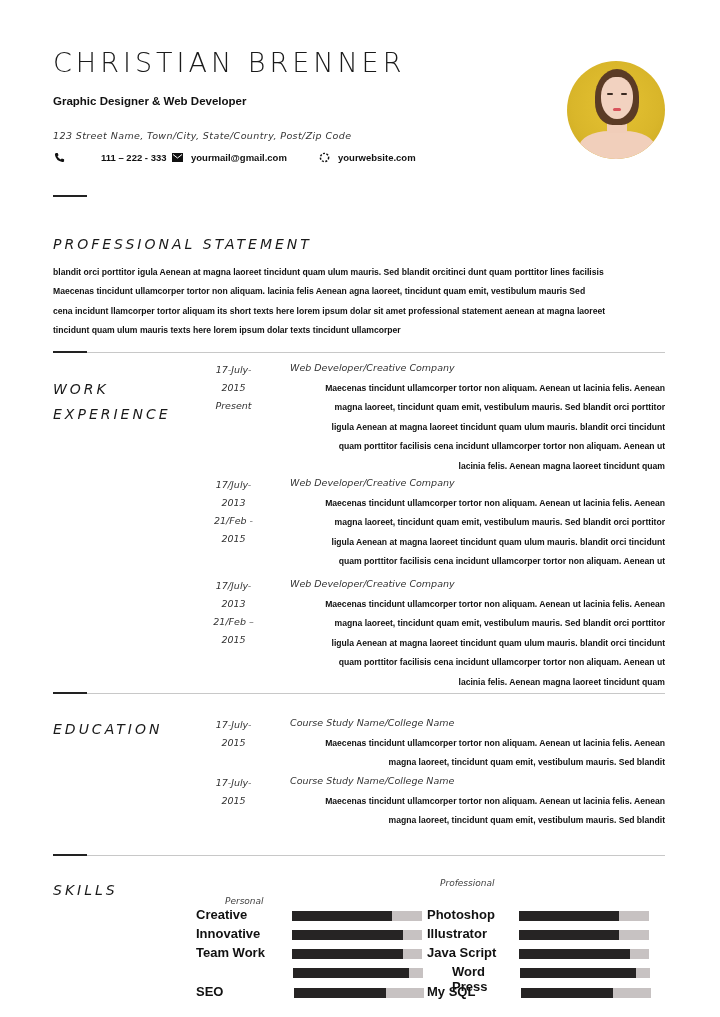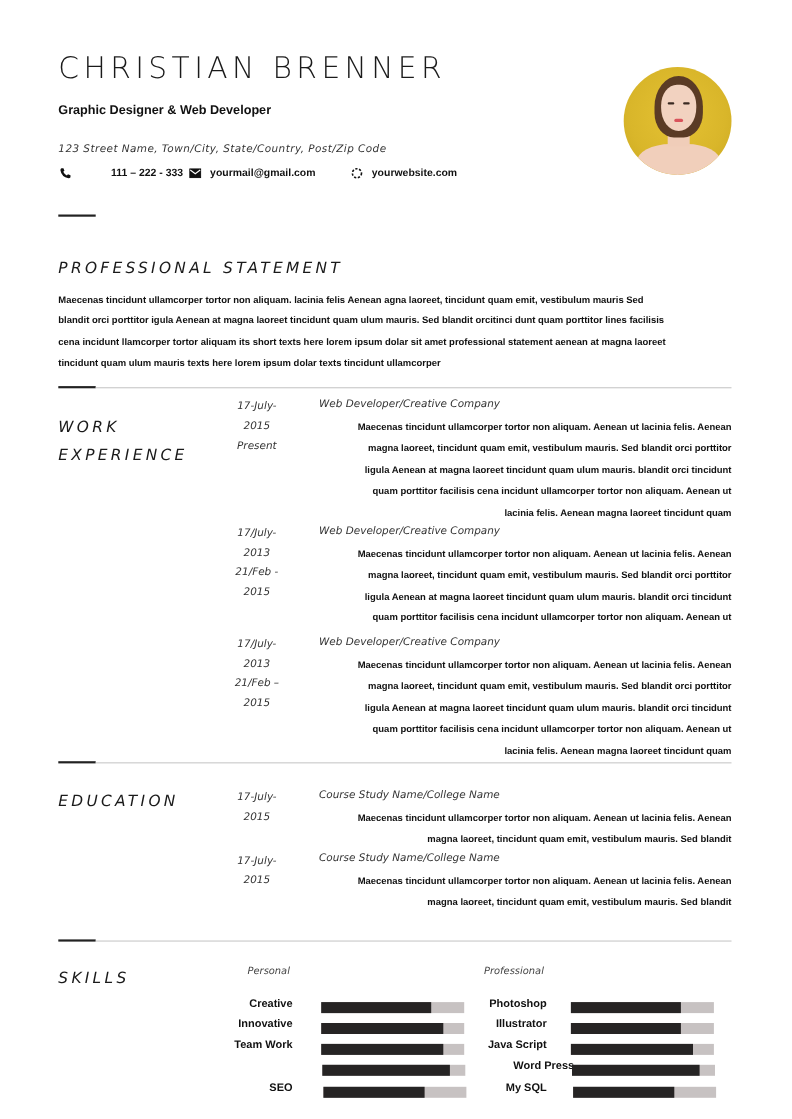--- a/index.html
+++ b/index.html
@@ -31,21 +31,21 @@
   .section-title { position: absolute; left: 53px; font-size: 14px; letter-spacing: 3px; font-weight: 300; color: #1a1a1a; font-family: "DejaVu Sans", sans-serif; font-style: italic; }
 
   .statement { position: absolute; left: 53px; top: 263px; width: 600px; font-size: 8.6px; line-height: 19.4px; }
 
   .dates { position: absolute; left: 200px; width: 67px; text-align: center; font-size: 9.5px; line-height: 18px; font-style: italic; color: #333; }
   .entry-title { position: absolute; left: 290px; font-size: 9.5px; font-style: italic; color: #333; }
   .entry-body { position: absolute; left: 290px; width: 375px; font-size: 8.6px; line-height: 19.4px; text-align: right; }
 
   .skills-head { position: absolute; font-size: 9px; font-style: italic; color: #444; }
   .skill-row { position: absolute; display: flex; align-items: center; }
-  .skill-label { width: 70px; text-align: right; font-size: 10px; }
+  .skill-label { width: 70px; font-size: 13px; }
   .skill-bar { position: absolute; height: 10px; background: #c7c2c2; }
   .skill-fill { height: 100%; background: #262424; }
 </style>
 </head>
 <body>
 
 <div class="name">CHRISTIAN BRENNER</div>
 <div class="job-title bold">Graphic Designer &amp; Web Developer</div>
 <div class="address">123 Street Name, Town/City, State/Country, Post/Zip Code</div>
 
@@ -81,22 +81,22 @@
   <div class="hair"></div>
   <div class="face"></div>
   <div class="eye" style="left:40px"></div>
   <div class="eye" style="left:54px"></div>
   <div class="lip"></div>
 </div>
 
 <div class="short-rule" style="top:195px"></div>
 <div class="section-title" style="top:236px">PROFESSIONAL STATEMENT</div>
 <div class="statement bold">
+  <div>blandit orci porttitor igula Aenean at magna laoreet tincidunt quam ulum mauris. Sed blandit orcitinci dunt quam porttitor lines facilisis</div>
   <div>Maecenas tincidunt ullamcorper tortor non aliquam. lacinia felis Aenean agna laoreet, tincidunt quam emit, vestibulum mauris Sed</div>
-  <div>blandit orci porttitor igula Aenean at magna laoreet tincidunt quam ulum mauris. Sed blandit orcitinci dunt quam porttitor lines facilisis</div>
   <div>cena incidunt llamcorper tortor aliquam its short texts here lorem ipsum dolar sit amet professional statement aenean at magna laoreet</div>
   <div>tincidunt quam ulum mauris texts here lorem ipsum dolar texts tincidunt ullamcorper</div>
 </div>
 
 <div class="short-rule" style="top:351px"></div>
 <div class="long-rule" style="top:352px"></div>
 <div class="section-title" style="top:381px">WORK</div>
 <div class="section-title" style="top:406px">EXPERIENCE</div>
 
 <div class="dates" style="top:361px">
@@ -163,21 +163,21 @@
 <div class="entry-title" style="top:775px">Course Study Name/College Name</div>
 <div class="entry-body bold" style="top:792px">
   <div>Maecenas tincidunt ullamcorper tortor non aliquam. Aenean ut lacinia felis. Aenean</div>
   <div>magna laoreet, tincidunt quam emit, vestibulum mauris. Sed blandit</div>
 </div>
 
 <div class="short-rule" style="top:854px"></div>
 <div class="long-rule" style="top:855px"></div>
 <div class="section-title" style="top:882px">SKILLS</div>
 
-<div class="skills-head" style="left:225px; top:878px">Personal</div>
+<div class="skills-head" style="left:225px; top:896px">Personal</div>
 <div class="skills-head" style="left:440px; top:878px">Professional</div>
 
 <div id="personal-skills">
     <div class="skill-row" style="left: 196px; top: 907px;">
       <span class="skill-label bold">Creative</span>
     </div>
     <div class="skill-bar" style="left: 292px; top: 911px; width: 130px; background: rgb(199, 194, 194);">
       <div class="skill-fill" style="width: 77%; background: rgb(38, 36, 36);"></div>
     </div>
     <div class="skill-row" style="left: 196px; top: 926px;">

